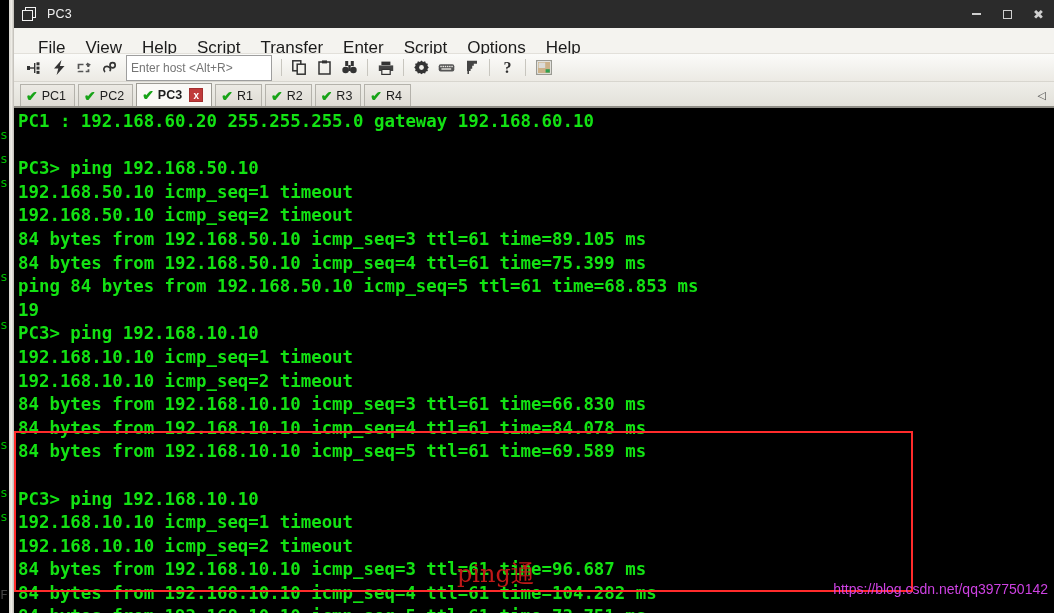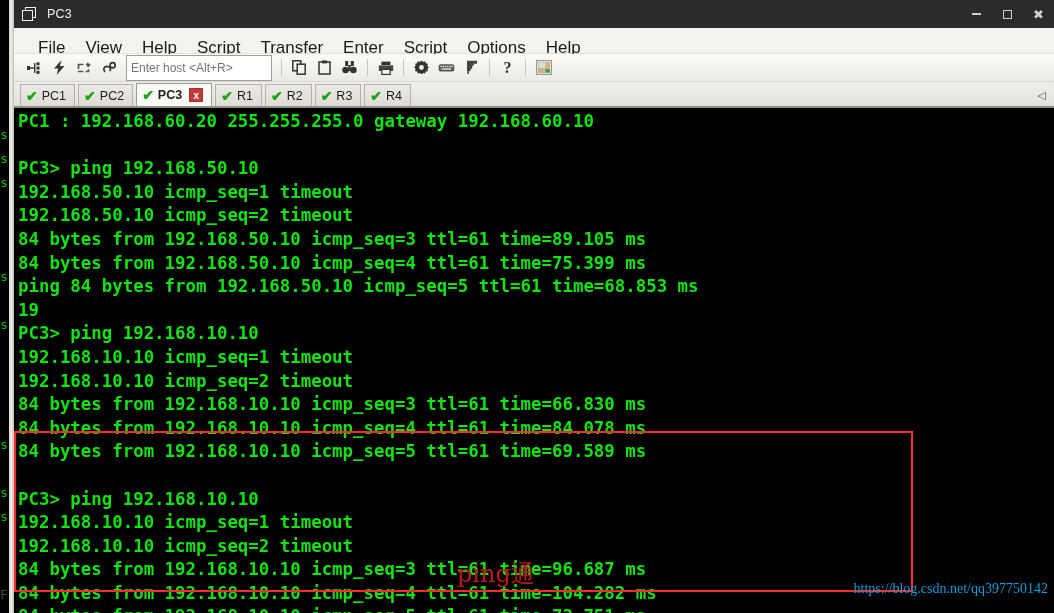--- a/index.html
+++ b/index.html
@@ -141,22 +141,22 @@
     border:2.5px solid #ff2b2b; pointer-events:none;
   }
   #ping-note {
     position:absolute; left:443px; top:456px;
     font-family:"DejaVu Serif", serif;
     font-size:24px; color:#c01818; line-height:20px;
     letter-spacing:0px;
   }
   #watermark {
     position:absolute; right:6px; bottom:16px;
-    font-family:Liberation Serif, serif;
-    font-size:14px; color:#0ea5e9; opacity:0.95;
+    font-family:Liberation Sans, sans-serif;
+    font-size:14px; color:#d946ef; opacity:0.95;
     white-space:nowrap;
   }
 
   svg { display:block; }
 </style>
 </head>
 <body>
 
 <div id="bg-window">
   <div class="bg-strip"></div>

